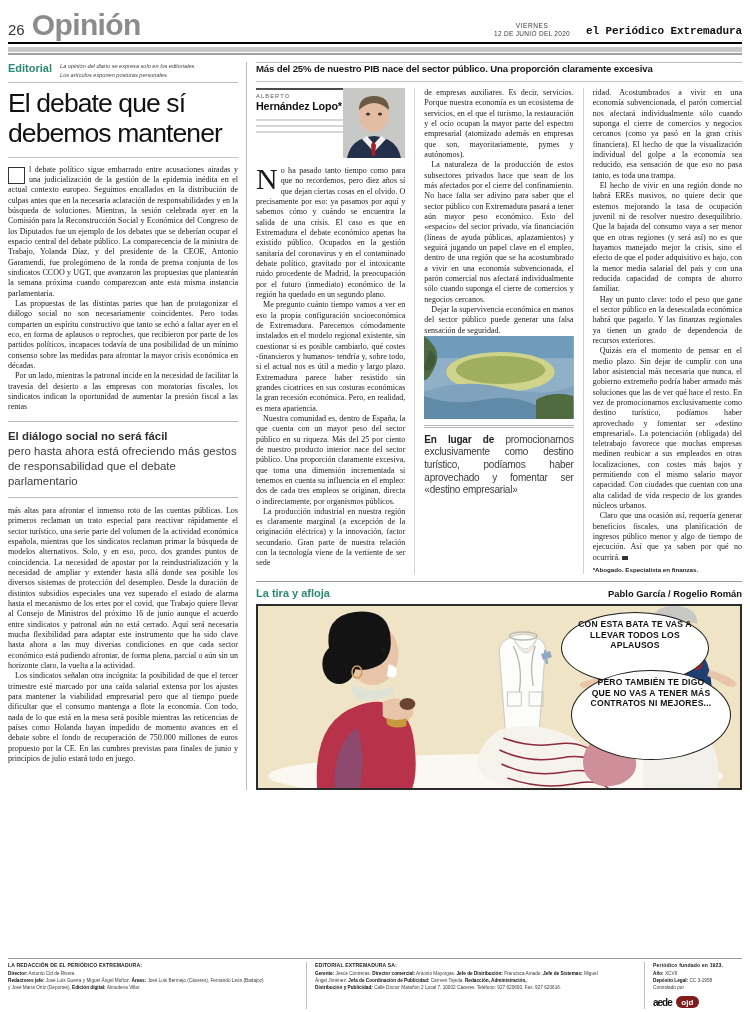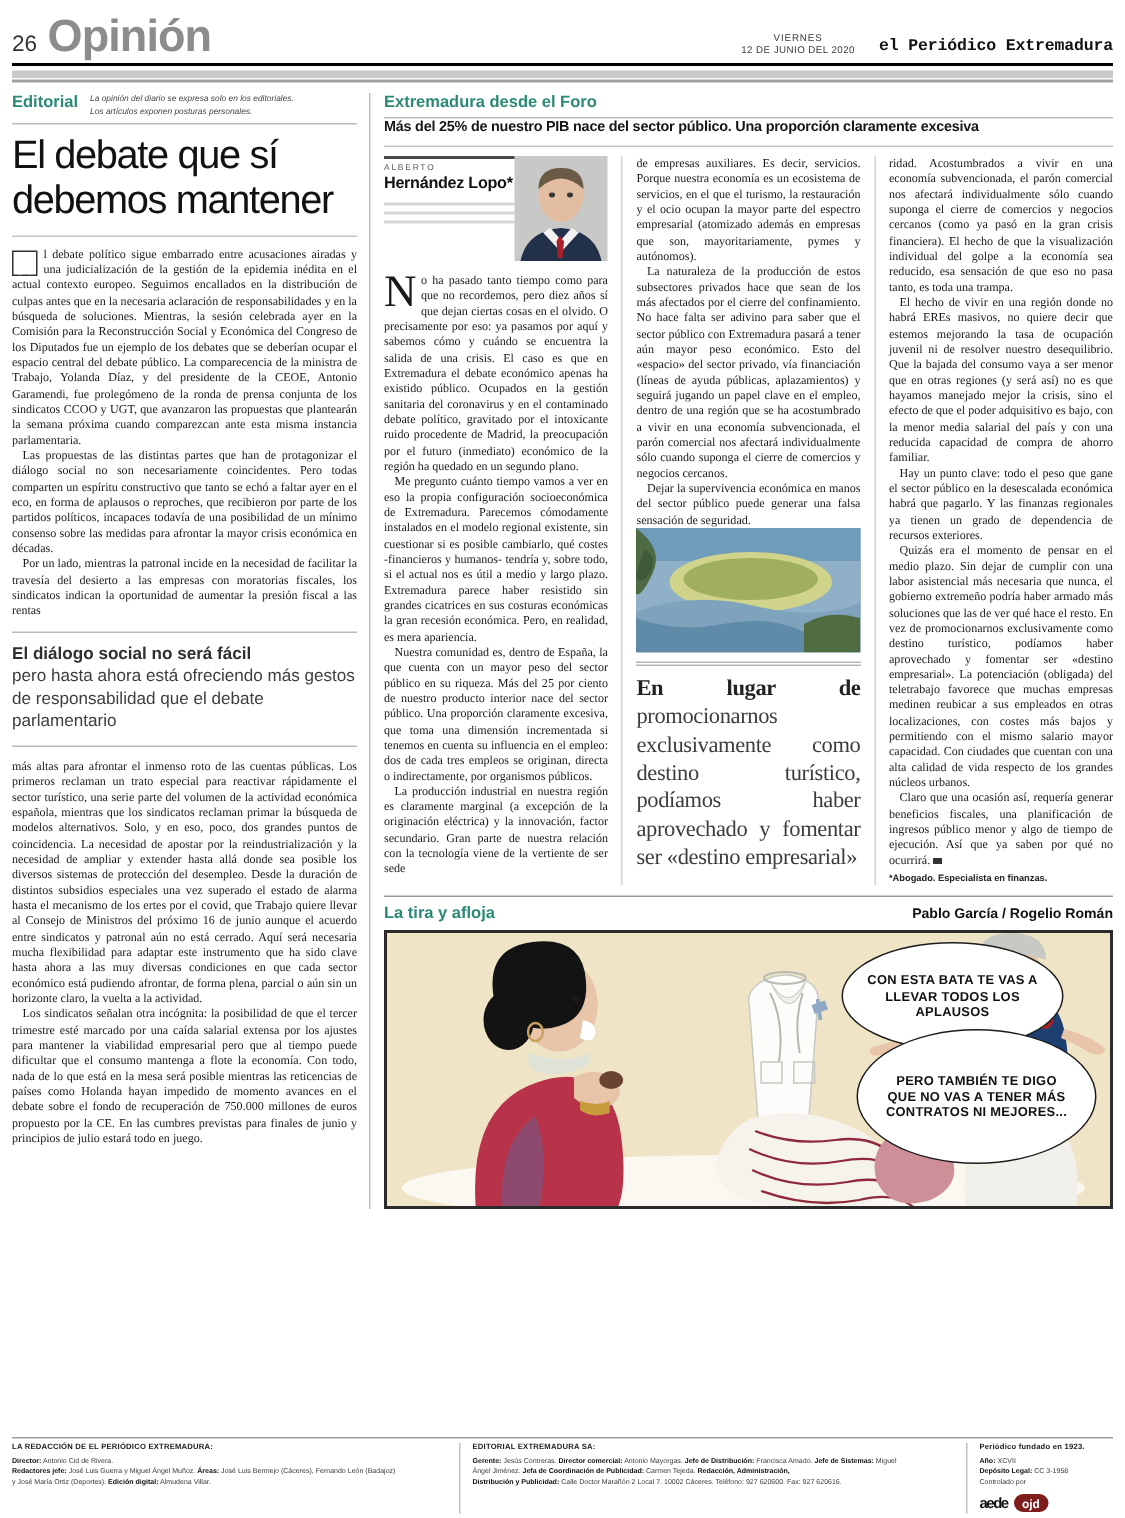--- a/index.html
+++ b/index.html
@@ -132,22 +132,22 @@
   }
 
   
   .pq-photo {
     width:100%; height:83px; background:#9fb8c8; margin-bottom:6px;
     overflow:hidden; position:relative;
   }
   .pq-rule { height:1px; background:#b5b5b5; margin-bottom:1px; }
   .pq-rule2 { height:1px; background:#b5b5b5; margin-bottom:6px; }
   .pq-text {
-    font-family:Liberation Serif, serif;
-    font-size:15px; line-height:1.26; color:#3c3c3c; letter-spacing:-.25px;
+    font-family:Liberation Sans, sans-serif;
+    font-size:10px; line-height:1.26; color:#3c3c3c; letter-spacing:-.25px;
   }
   .pq-text b { color:#222; }
   .foot-note {
     font-family:"Liberation Sans", sans-serif; font-weight:700;
     font-size:6.2px; color:#222; margin-top:3px;
   }
   .endmark { display:inline-block; width:6px; height:4px; background:#333; margin-left:2px; }
 
   
   .tira-head {
@@ -164,21 +164,21 @@
   }
   .comic-frame {
     margin-top:5px; border:2px solid #2b2b2b; height:186px;
     position:relative; overflow:hidden;
     background:linear-gradient(160deg,#efe3c4 0%,#f6eed9 40%,#ece0bd 100%);
   }
   .bubble {
     position:absolute; background:#fff; border:1.6px solid #1d1d1d;
     border-radius:50%;
     font-family:"Liberation Sans", sans-serif; font-weight:700;
-    text-align:center; color:#111; display:flex; align-items:center;
+    text-align:center; color:#111; display:flex; 
     justify-content:center; line-height:1.22; letter-spacing:.2px;
   }
 
   
   .colophon {
     position:absolute; left:8px; right:8px; bottom:3px;
     border-top:1px solid #9b9b9b; padding-top:3px;
     display:flex; font-family:"Liberation Sans", sans-serif;
   }
   .colo-block { padding-right:8px;flex-direction:column; }
@@ -247,21 +247,20 @@
 
       <div class="ed-body">
         <p class="first">más altas para afrontar el inmenso roto de las cuentas públicas. Los primeros reclaman un trato especial para reactivar rápidamente el sector turístico, una serie parte del volumen de la actividad económica española, mientras que los sindicatos reclaman primar la búsqueda de modelos alternativos. Solo, y en eso, poco, dos grandes puntos de coincidencia. La necesidad de apostar por la reindustrialización y la necesidad de ampliar y extender hasta allá donde sea posible los diversos sistemas de protección del desempleo. Desde la duración de distintos subsidios especiales una vez superado el estado de alarma hasta el mecanismo de los ertes por el covid, que Trabajo quiere llevar al Consejo de Ministros del próximo 16 de junio aunque el acuerdo entre sindicatos y patronal aún no está cerrado. Aquí será necesaria mucha flexibilidad para adaptar este instrumento que ha sido clave hasta ahora a las muy diversas condiciones en que cada sector económico está pudiendo afrontar, de forma plena, parcial o aún sin un horizonte claro, la vuelta a la actividad.</p>
         <p>Los sindicatos señalan otra incógnita: la posibilidad de que el tercer trimestre esté marcado por una caída salarial extensa por los ajustes para mantener la viabilidad empresarial pero que al tiempo puede dificultar que el consumo mantenga a flote la economía. Con todo, nada de lo que está en la mesa será posible mientras las reticencias de países como Holanda hayan impedido de momento avances en el debate sobre el fondo de recuperación de 750.000 millones de euros propuesto por la CE. En las cumbres previstas para finales de junio y principios de julio estará todo en juego.</p>
       </div>
     </div>
 
     <div class="vdiv"></div>
 
     <div class="col-foro">
-      <div class="foro-kicker">Extremadura desde el Foro</div>
       <div class="foro-rule"></div>
       <div class="foro-standfirst">Más del 25% de nuestro PIB nace del sector público. Una proporción claramente excesiva</div>
       <div class="foro-rule2"></div>
 
       <div class="foro-cols">
 
         <div class="fcol">
           <div class="author-block">
             <div class="author-rule-top"></div>
             <div class="author-first">ALBERTO</div>

